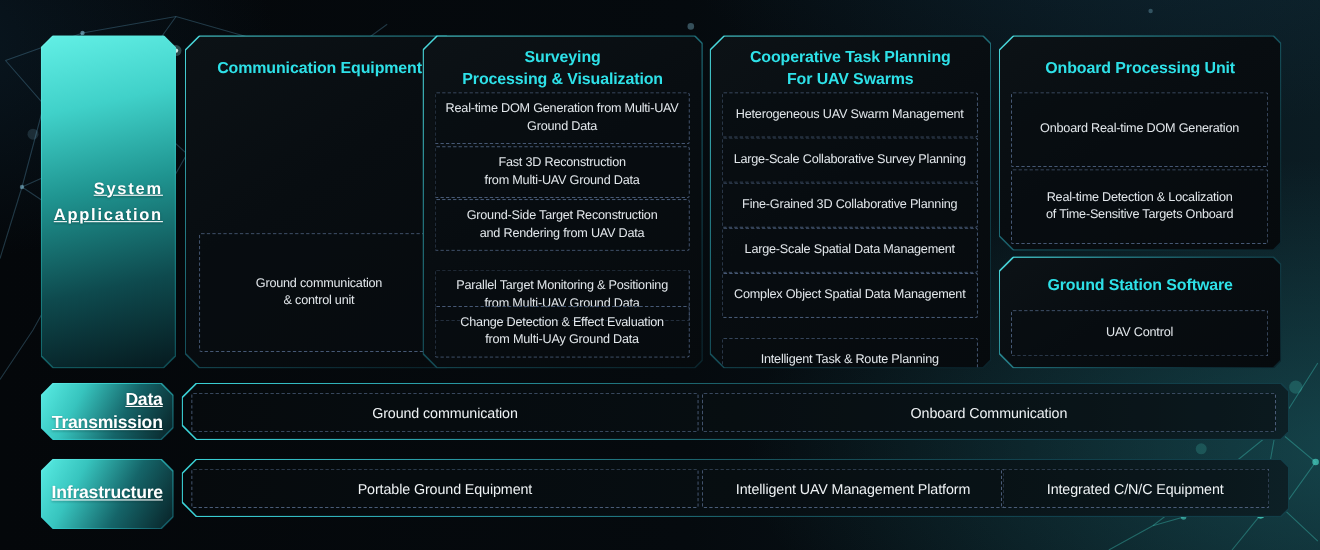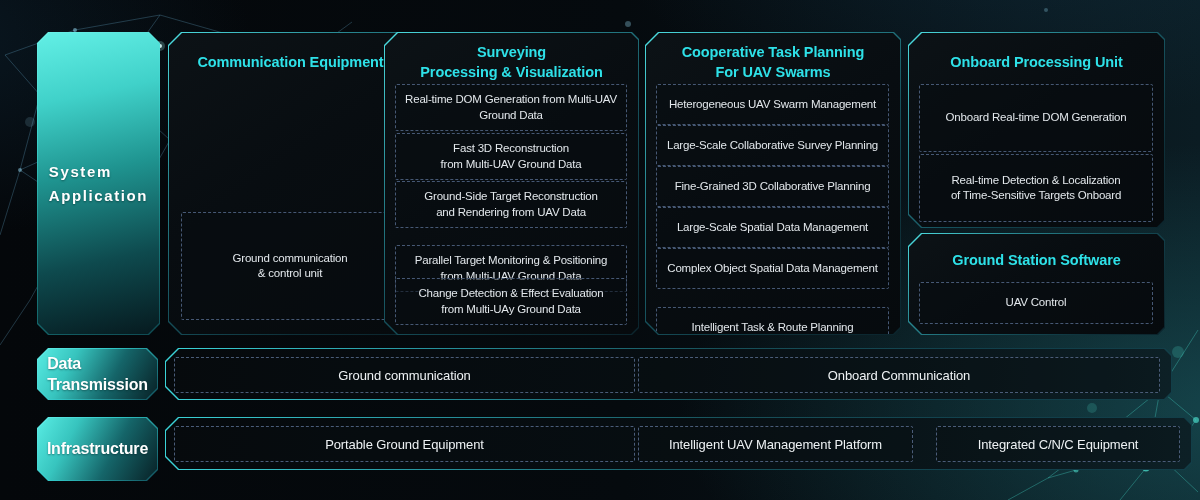--- a/index.html
+++ b/index.html
@@ -28,21 +28,21 @@
 
   .panel-outer{background:linear-gradient(140deg,#4cdfe2 0%,#27848e 30%,#16515c 55%,#0e3039 80%,#0b242c 100%);filter:drop-shadow(0 0 5px rgba(50,200,210,0.18));}
   .panel-inner{background:linear-gradient(145deg,#0c1216 0%,#080d11 45%,#060a0d 100%);}
 
   .row-outer{background:linear-gradient(90deg,#3bd4d8 0%,#2795a0 25%,#175059 55%,#11404c 80%,#123e48 100%);}
   .row-inner{background:linear-gradient(90deg,#05090c 0%,#070e12 50%,#0a171c 80%,#0d2026 100%);}
 
   
   .big-label{
     position:absolute;inset:0;display:flex;align-items:center;justify-content:center;
-    color:#ffffff;font-weight:bold;text-align:left;white-space:pre-line;
+    color:#ffffff;font-weight:bold;text-align:right;white-space:pre-line;text-decoration:underline;
   }
   .sysapp-text{font-size:15px;letter-spacing:1.6px;line-height:1.6;text-shadow:0 1px 2px rgba(0,30,30,0.45);}
   .row-label-text{font-size:16px;letter-spacing:-0.2px;line-height:1.32;text-shadow:0 1px 2px rgba(0,30,30,0.45);}
 
   .panel-title{
     position:absolute;left:4px;right:4px;text-align:center;
     color:#2ee1e8;font-weight:bold;font-size:14.5px;line-height:1.38;
     white-space:pre-line;letter-spacing:-0.1px;
   }
   .pt-one{top:19px;}
@@ -191,21 +191,21 @@
     </div>
   </div>
 
   <div class="layer cut-panel row-outer" style="left:165px;top:348px;width:1007px;height:52px;">
     <div class="inner cut-panel row-inner">
       <div class="row-item" style="left:8px;width:459px;">Ground communication</div>
       <div class="row-item" style="left:472px;width:520px;">Onboard Communication</div>
     </div>
   </div>
 
-  <div class="layer cut-panel row-outer" style="left:165px;top:417px;width:1007px;height:53px;padding-left:20px;">
+  <div class="layer cut-panel row-outer" style="left:165px;top:417px;width:1007px;height:53px;">
     <div class="inner cut-panel row-inner">
       <div class="row-item" style="left:8px;width:459px;">Portable Ground Equipment</div>
       <div class="row-item" style="left:472px;width:273px;">Intelligent UAV Management Platform</div>
-      <div class="row-item" style="left:770px;width:242px;">Integrated C/N/C Equipment</div>
+      <div class="row-item" style="left:744px;width:242px;">Integrated C/N/C Equipment</div>
     </div>
   </div>
 
 </div>
 
 </body></html>

